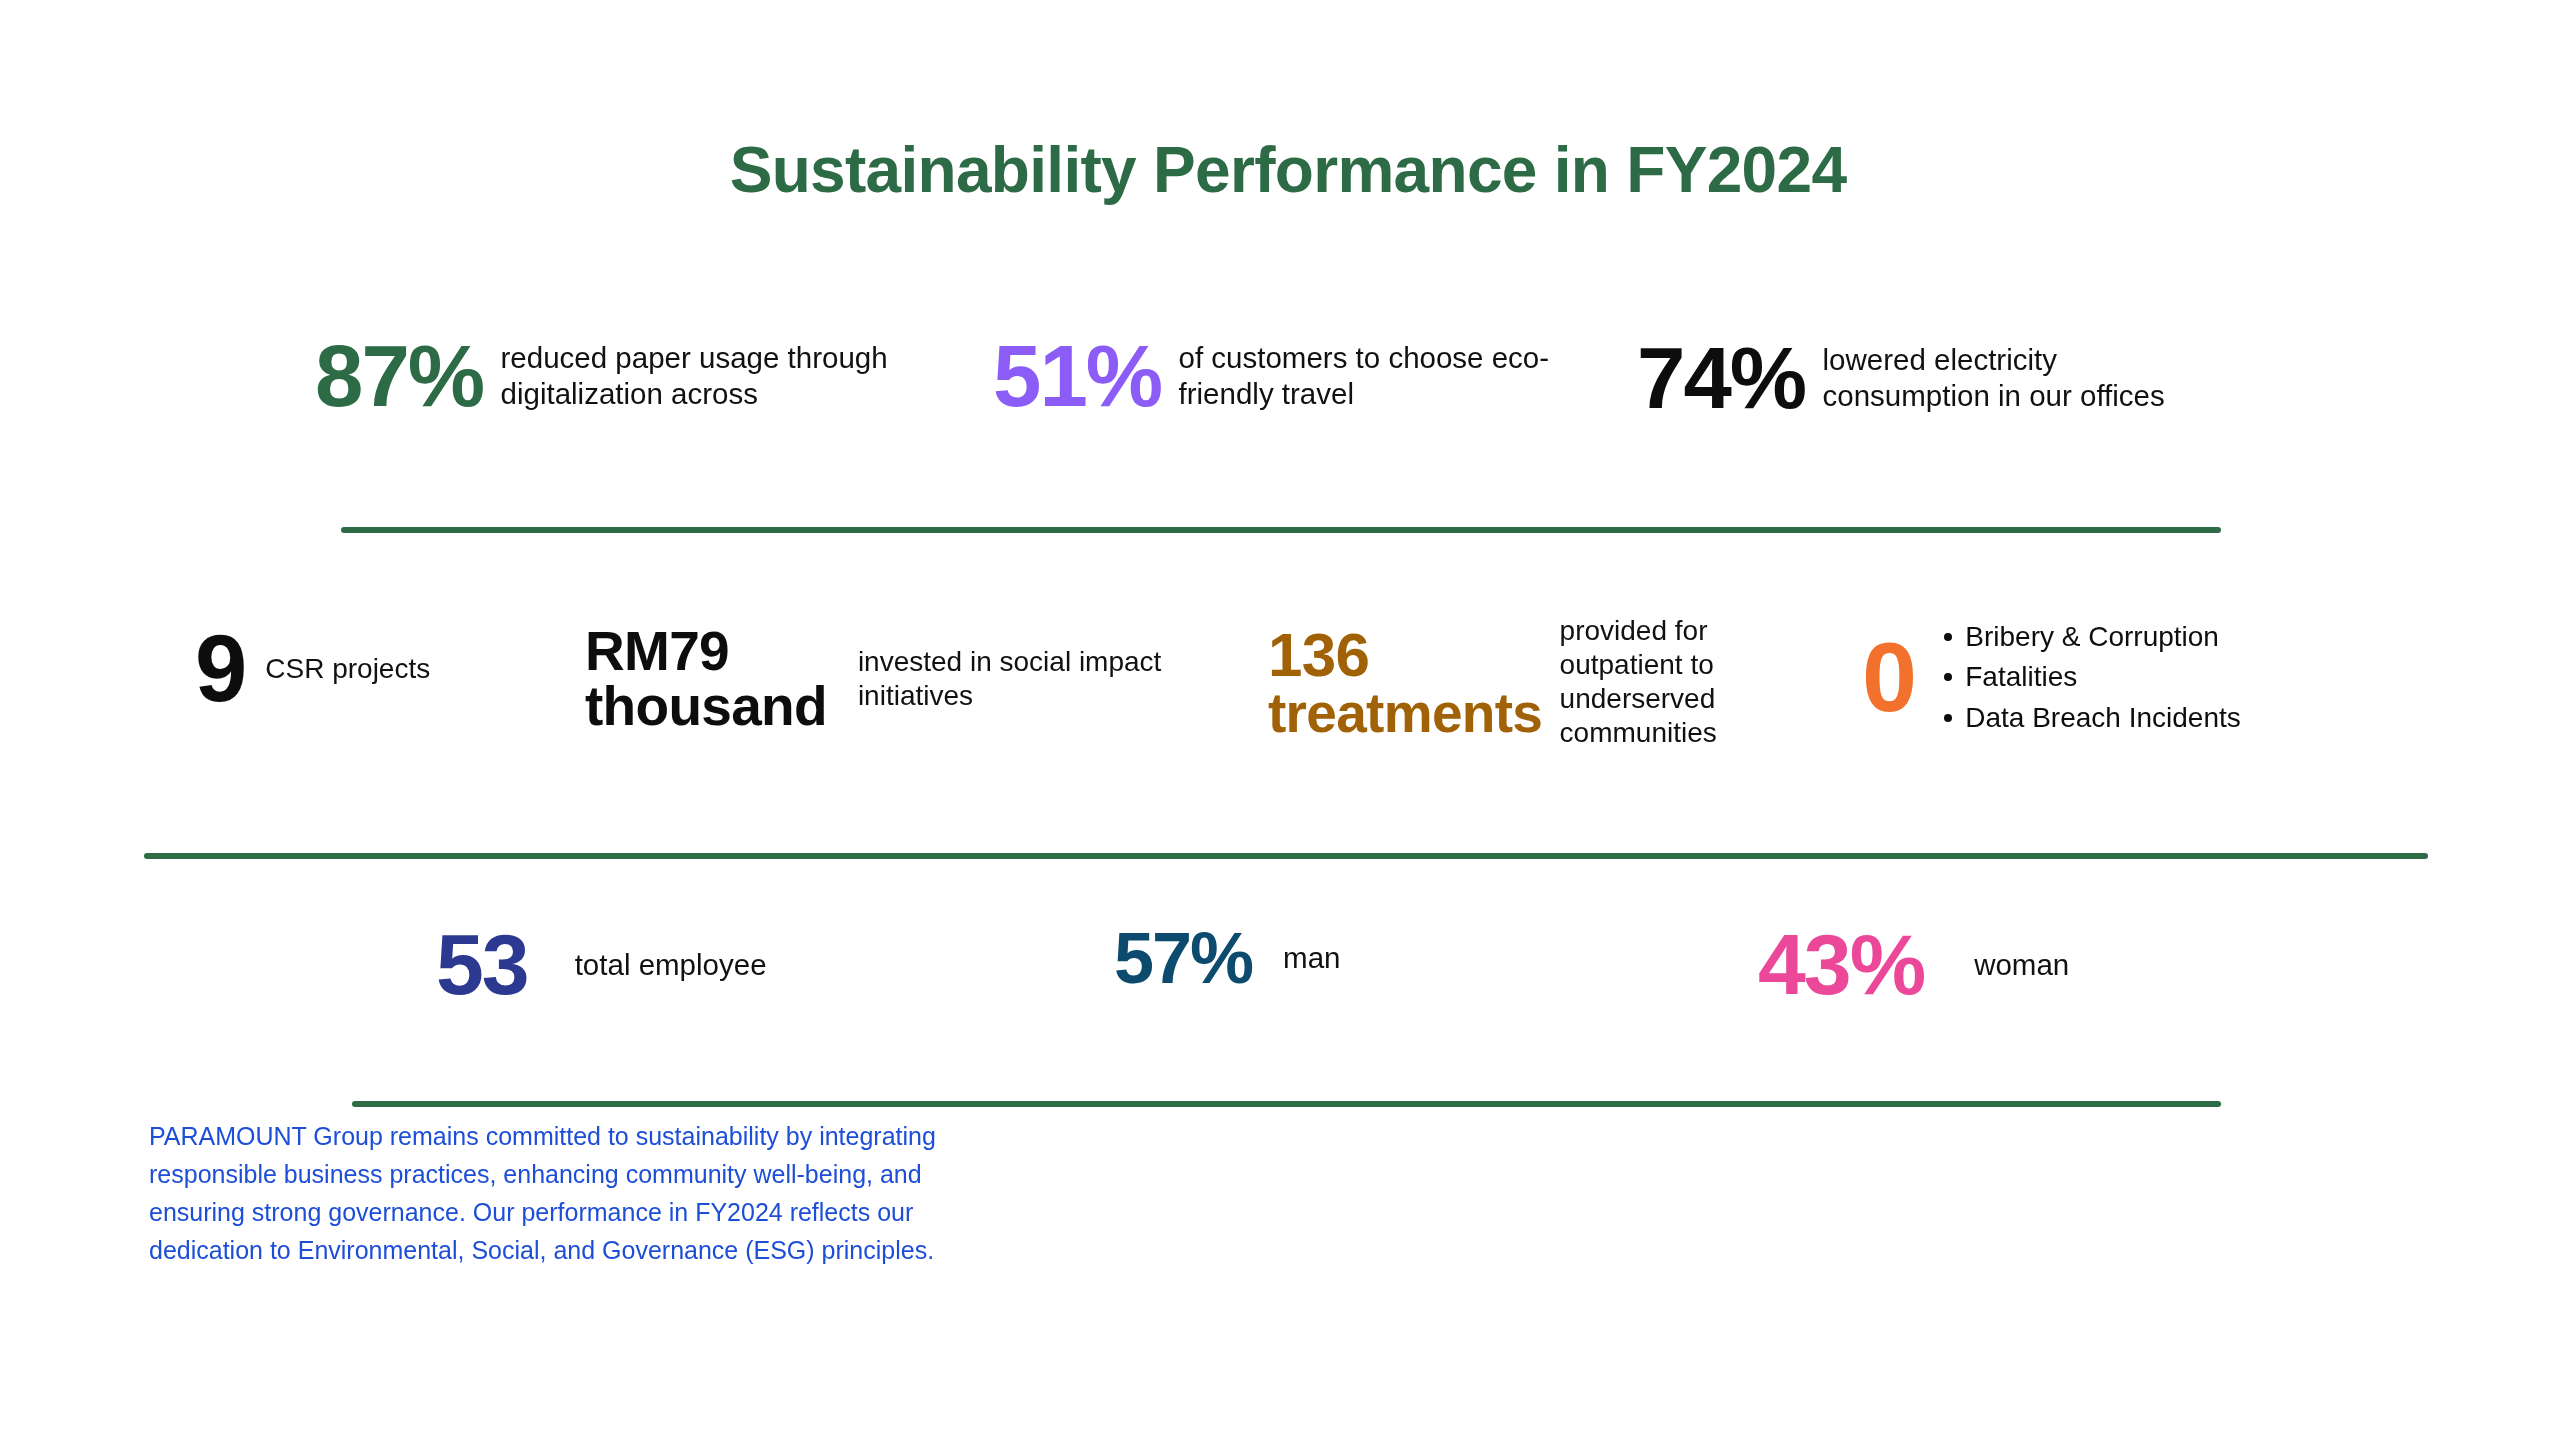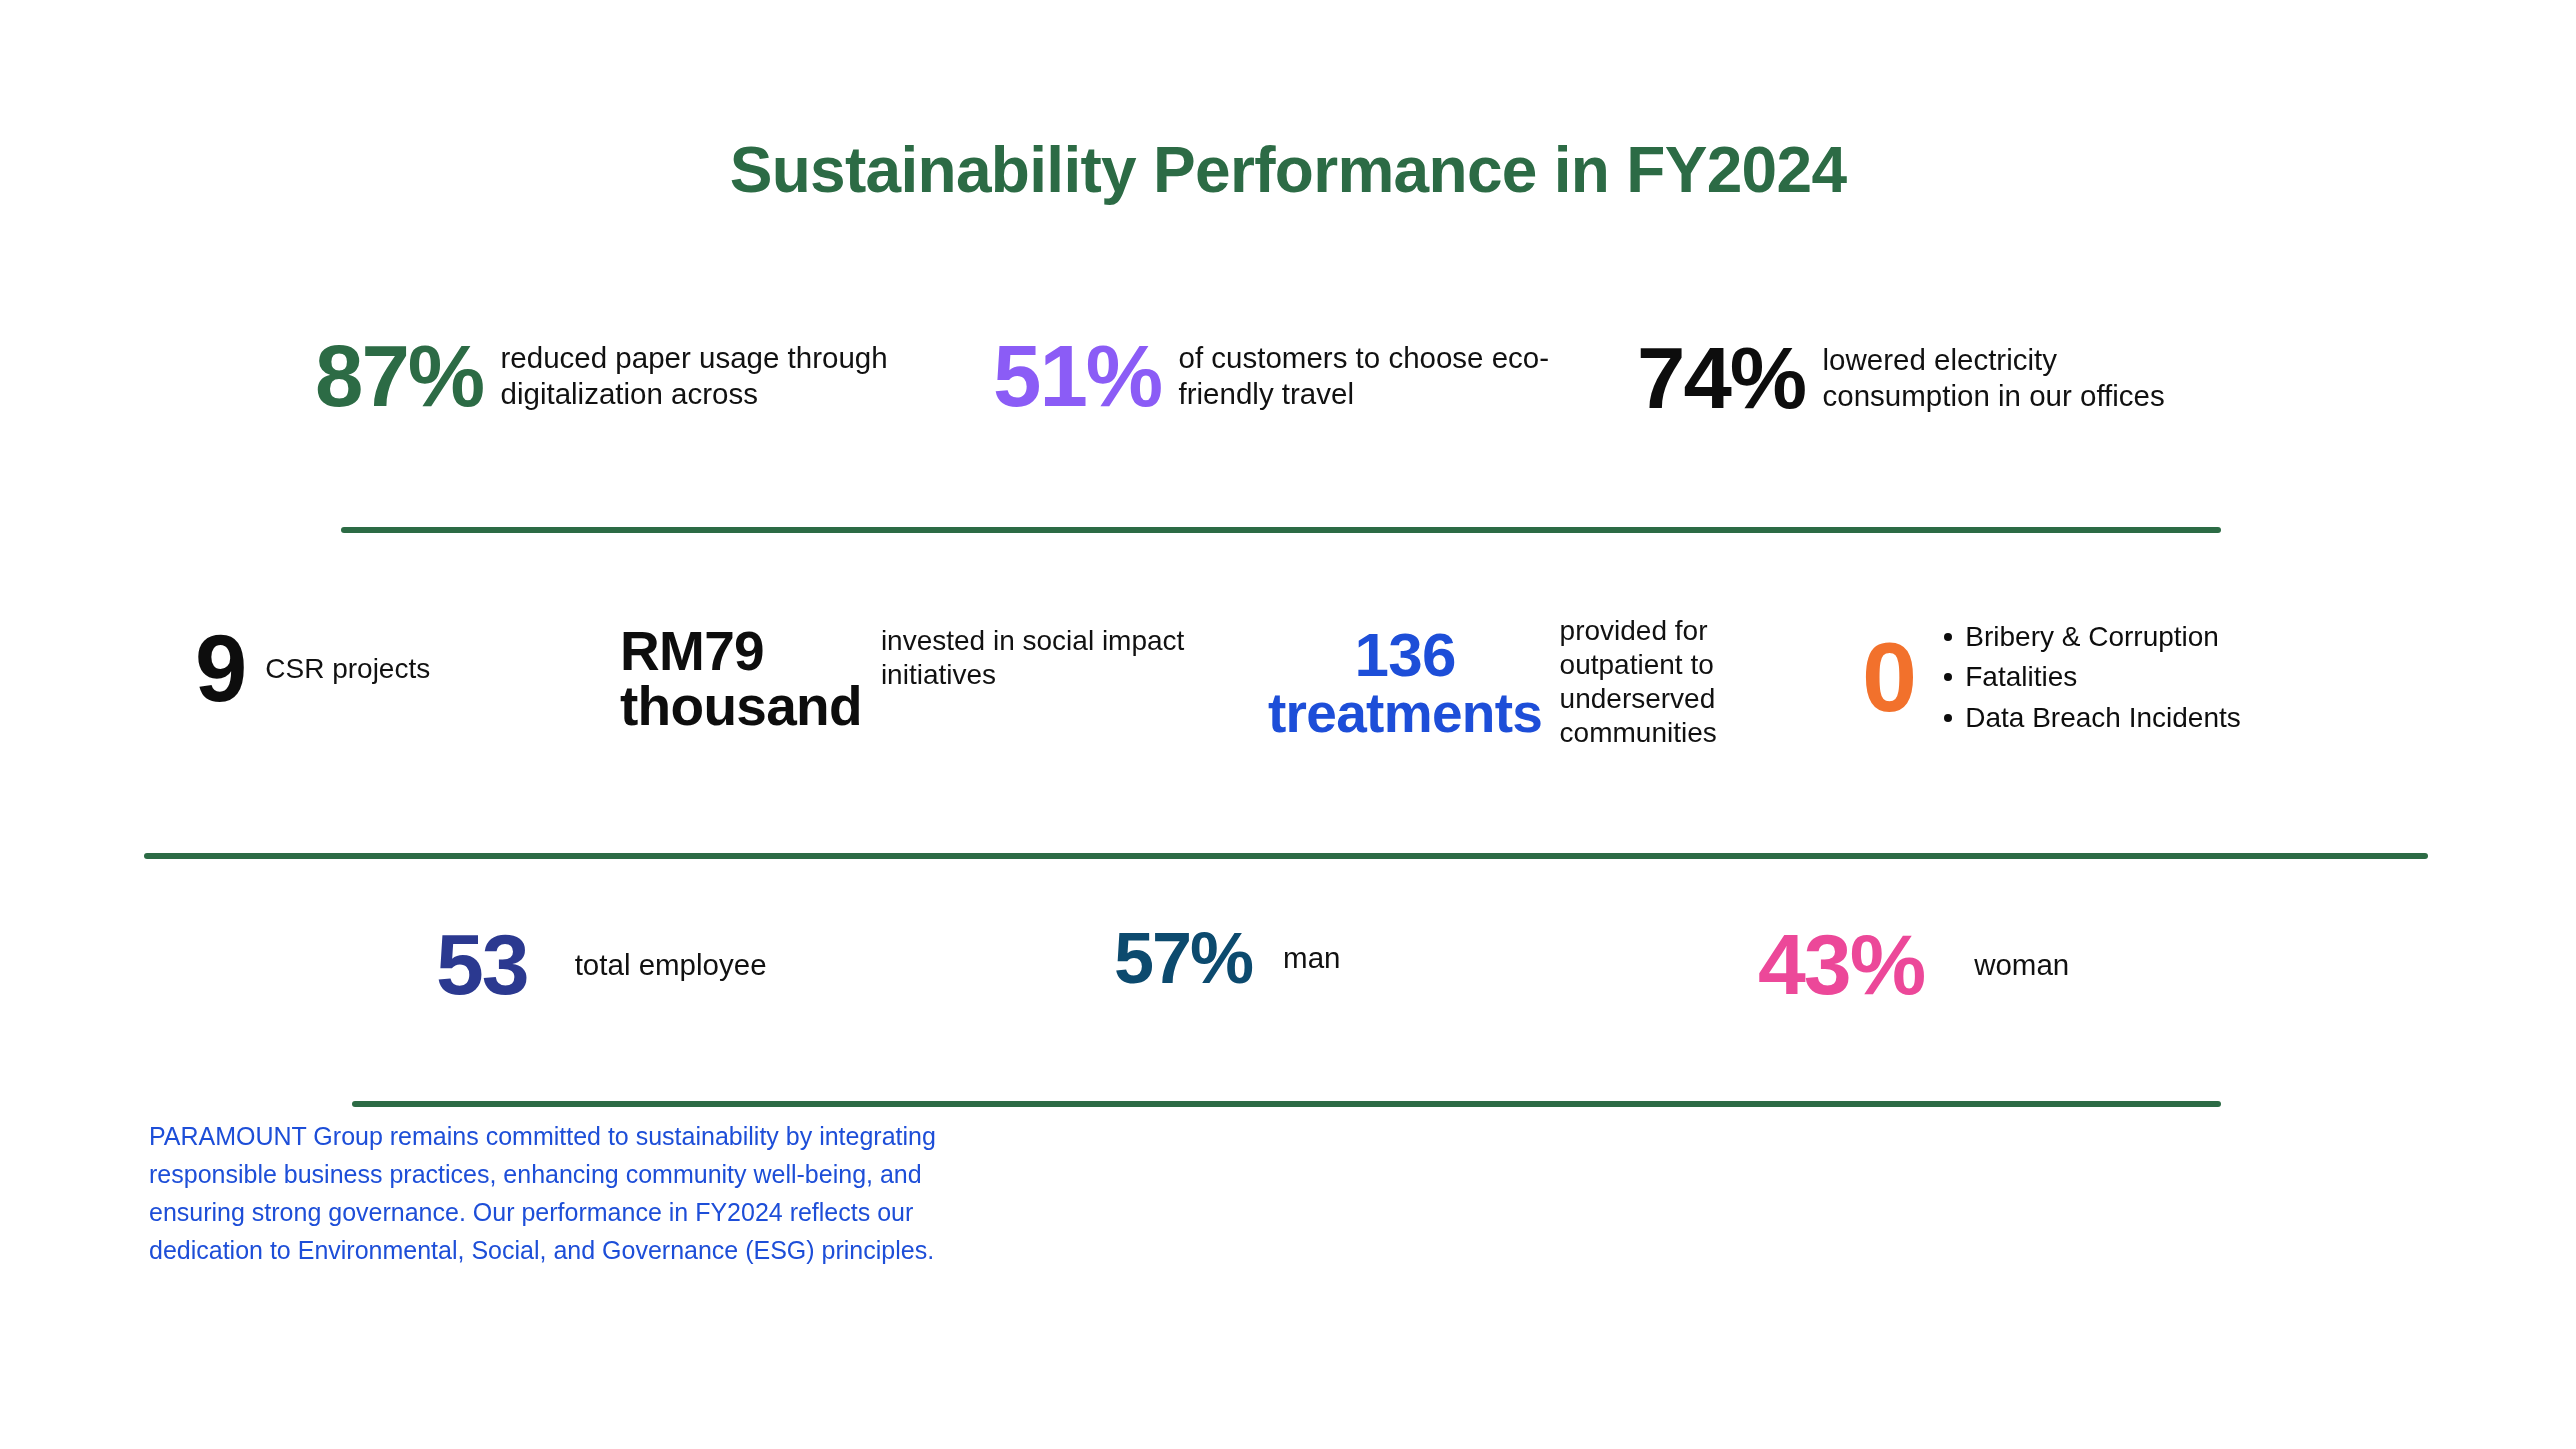--- a/index.html
+++ b/index.html
@@ -68,39 +68,38 @@
 
   .s-74  { left: 1637px; top: 337px; }
   .s-74 .num  { color: #0d0d0d; }
   .s-74 .desc { width: 366px; }
 
   
   .s-9 { left: 195px; top: 624px; align-items: center; }
   .s-9 .num  { font-size: 94px; color: #0d0d0d; letter-spacing: -2px; }
   .s-9 .desc { font-size: 28px; margin-left: 20px; white-space: nowrap; }
 
-  .s-rm { left: 620px; top: 624px; align-items: flex-start; }
+  .s-rm { left: 585px; top: 624px; align-items: center; gap: 12px; }
   .s-rm .num {
     font-size: 55px;
     color: #0d0d0d;
     line-height: 1.0;
     letter-spacing: -0.7px;
     text-align: left;
   }
   .s-rm .num .l1 { display: block; }
   .s-rm .num .l2 { display: block; }
   .s-rm .desc { font-size: 28px; margin-left: 19px; width: 322px; }
 
   .s-136 { left: 1268px; top: 614px; align-items: center; }
   .s-136 .num {
     font-size: 55px;
-    color: #1d4ed8;
+    color: #a16207;
     line-height: 1.0;
     letter-spacing: -0.7px;
-    text-align: center;
   }
   .s-136 .num .l1 { display: block; font-size: 62px; }
   .s-136 .num .l2 { display: block; }
   .s-136 .desc { font-size: 28px; margin-left: 17.4px; width: 235px; }
 
   .s-0 { left: 1862px; top: 617px; align-items: center; }
   .s-0 .num { font-size: 99px; color: #f2712c; letter-spacing: -1.3px; }
   .s-0 .bullets {
     margin-left: 25.5px;
     list-style: none;

